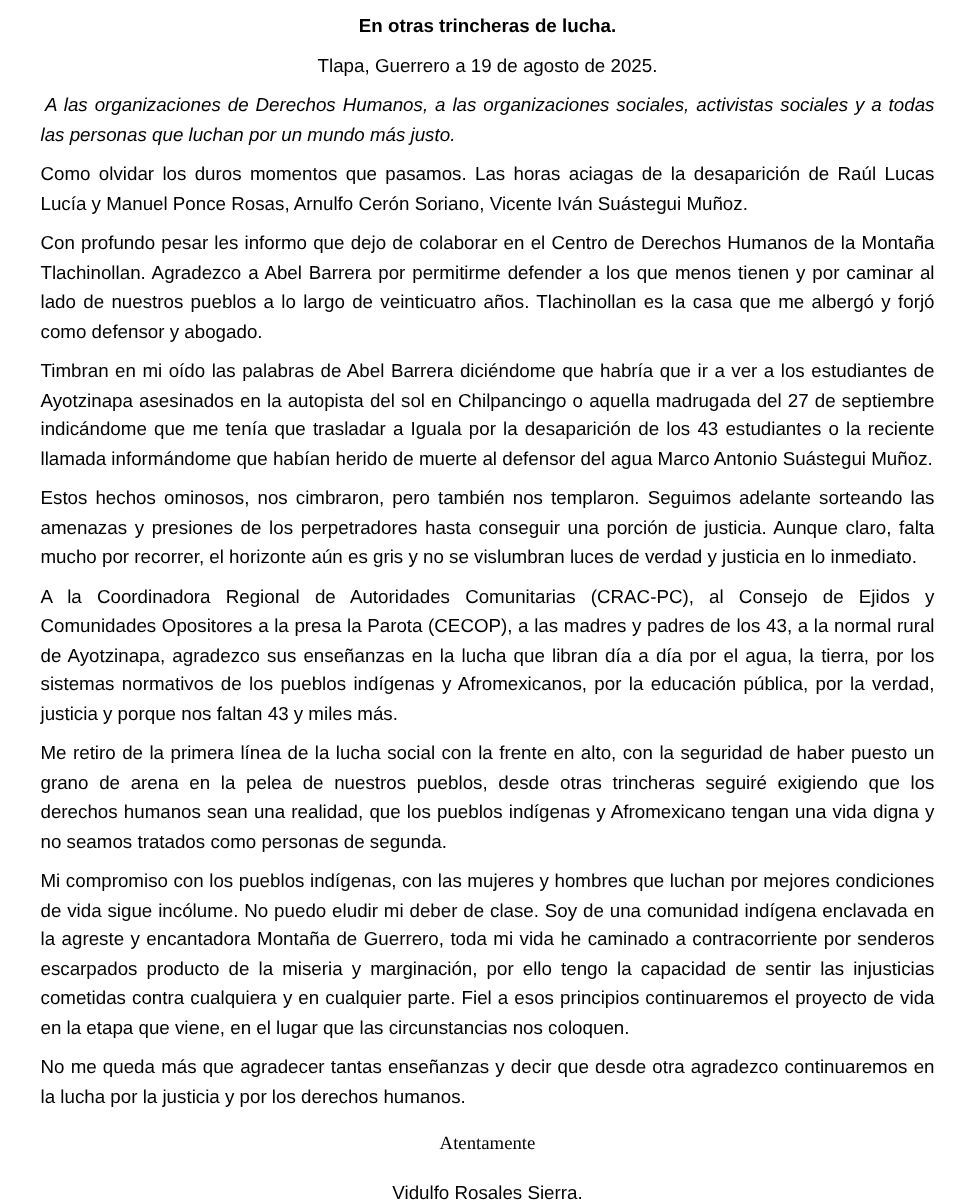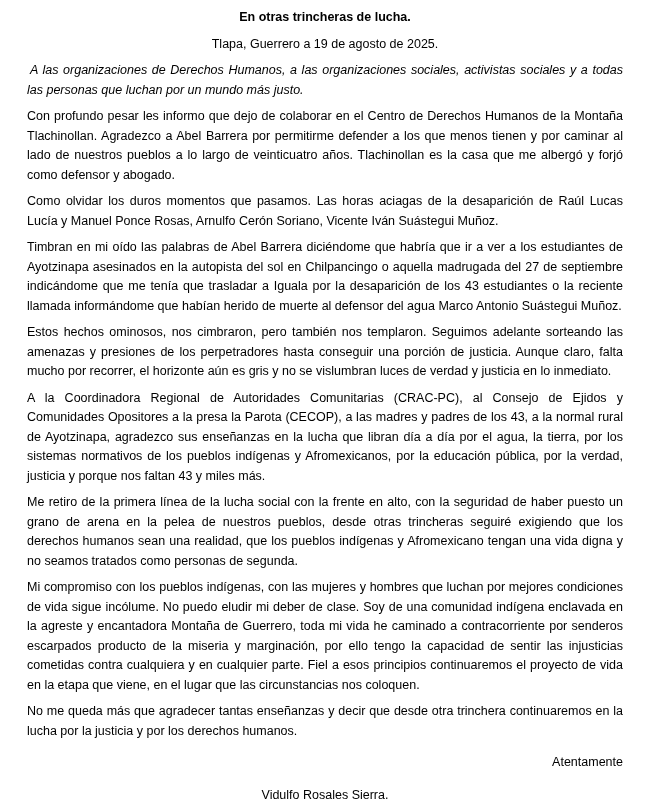--- a/index.html
+++ b/index.html
@@ -32,49 +32,50 @@
   .para {
     margin: 7px 0;
     text-align: justify;
   }
   .para.first-indent {
     text-indent: 3px;
     font-style: italic;
   }
   .closing {
     margin: 12px 0 7px 0;
-    text-align: right;
+    text-align: center;
+    font-family: Liberation Serif, serif;
   }
   .signature {
     margin: 13px 0 0 0;
     text-align: center;
   }
 </style>
 </head>
 <body>
 
 <div class="page">
   <h1 class="letter-title">En otras trincheras de lucha.</h1>
 
   <p class="dateline">Tlapa, Guerrero a 19 de agosto de 2025.</p>
 
   <p class="para first-indent">A las organizaciones de Derechos Humanos, a las organizaciones sociales, activistas sociales y a todas las personas que luchan por un mundo más justo.</p>
 
+  <p class="para">Como olvidar los duros momentos que pasamos. Las horas aciagas de la desaparición de Raúl Lucas Lucía y Manuel Ponce Rosas, Arnulfo Cerón Soriano, Vicente Iván Suástegui Muñoz.</p>
+
   <p class="para">Con profundo pesar les informo que dejo de colaborar en el Centro de Derechos Humanos de la Montaña Tlachinollan. Agradezco a Abel Barrera por permitirme defender a los que menos tienen y por caminar al lado de nuestros pueblos a lo largo de veinticuatro años. Tlachinollan es la casa que me albergó y forjó como defensor y abogado.</p>
-
-  <p class="para">Como olvidar los duros momentos que pasamos. Las horas aciagas de la desaparición de Raúl Lucas Lucía y Manuel Ponce Rosas, Arnulfo Cerón Soriano, Vicente Iván Suástegui Muñoz.</p>
 
   <p class="para">Timbran en mi oído las palabras de Abel Barrera diciéndome que habría que ir a ver a los estudiantes de Ayotzinapa asesinados en la autopista del sol en Chilpancingo o aquella madrugada del 27 de septiembre indicándome que me tenía que trasladar a Iguala por la desaparición de los 43 estudiantes o la reciente llamada informándome que habían herido de muerte al defensor del agua Marco Antonio Suástegui Muñoz.</p>
 
   <p class="para">Estos hechos ominosos, nos cimbraron, pero también nos templaron. Seguimos adelante sorteando las amenazas y presiones de los perpetradores hasta conseguir una porción de justicia. Aunque claro, falta mucho por recorrer, el horizonte aún es gris y no se vislumbran luces de verdad y justicia en lo inmediato.</p>
 
   <p class="para">A la Coordinadora Regional de Autoridades Comunitarias (CRAC-PC), al Consejo de Ejidos y Comunidades Opositores a la presa la Parota (CECOP), a las madres y padres de los 43, a la normal rural de Ayotzinapa, agradezco sus enseñanzas en la lucha que libran día a día por el agua, la tierra, por los sistemas normativos de los pueblos indígenas y Afromexicanos, por la educación pública, por la verdad, justicia y porque nos faltan 43 y miles más.</p>
 
   <p class="para">Me retiro de la primera línea de la lucha social con la frente en alto, con la seguridad de haber puesto un grano de arena en la pelea de nuestros pueblos, desde otras trincheras seguiré exigiendo que los derechos humanos sean una realidad, que los pueblos indígenas y Afromexicano tengan una vida digna y no seamos tratados como personas de segunda.</p>
 
   <p class="para">Mi compromiso con los pueblos indígenas, con las mujeres y hombres que luchan por mejores condiciones de vida sigue incólume. No puedo eludir mi deber de clase. Soy de una comunidad indígena enclavada en la agreste y encantadora Montaña de Guerrero, toda mi vida he caminado a contracorriente por senderos escarpados producto de la miseria y marginación, por ello tengo la capacidad de sentir las injusticias cometidas contra cualquiera y en cualquier parte. Fiel a esos principios continuaremos el proyecto de vida en la etapa que viene, en el lugar que las circunstancias nos coloquen.</p>
 
-  <p class="para">No me queda más que agradecer tantas enseñanzas y decir que desde otra trinchera continuaremos en la lucha por la justicia y por los derechos humanos.</p>
+  <p class="para">No me queda más que agradecer tantas enseñanzas y decir que desde otra agradezco continuaremos en la lucha por la justicia y por los derechos humanos.</p>
 
   <p class="closing">Atentamente</p>
 
   <p class="signature">Vidulfo Rosales Sierra.</p>
 </div>
 
 </body></html>

